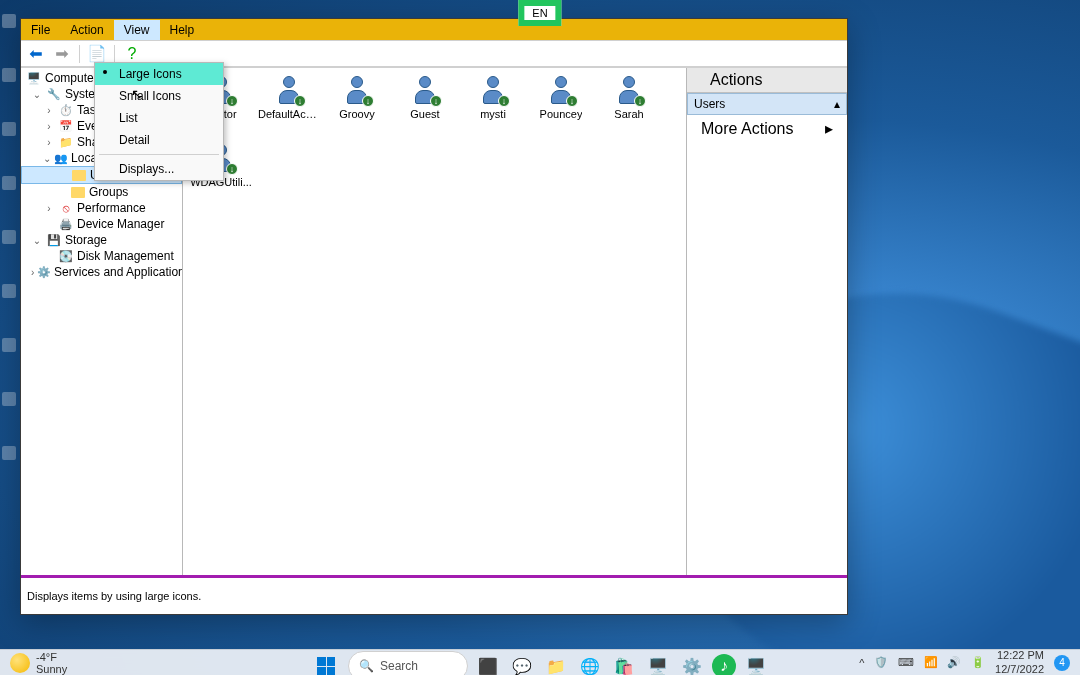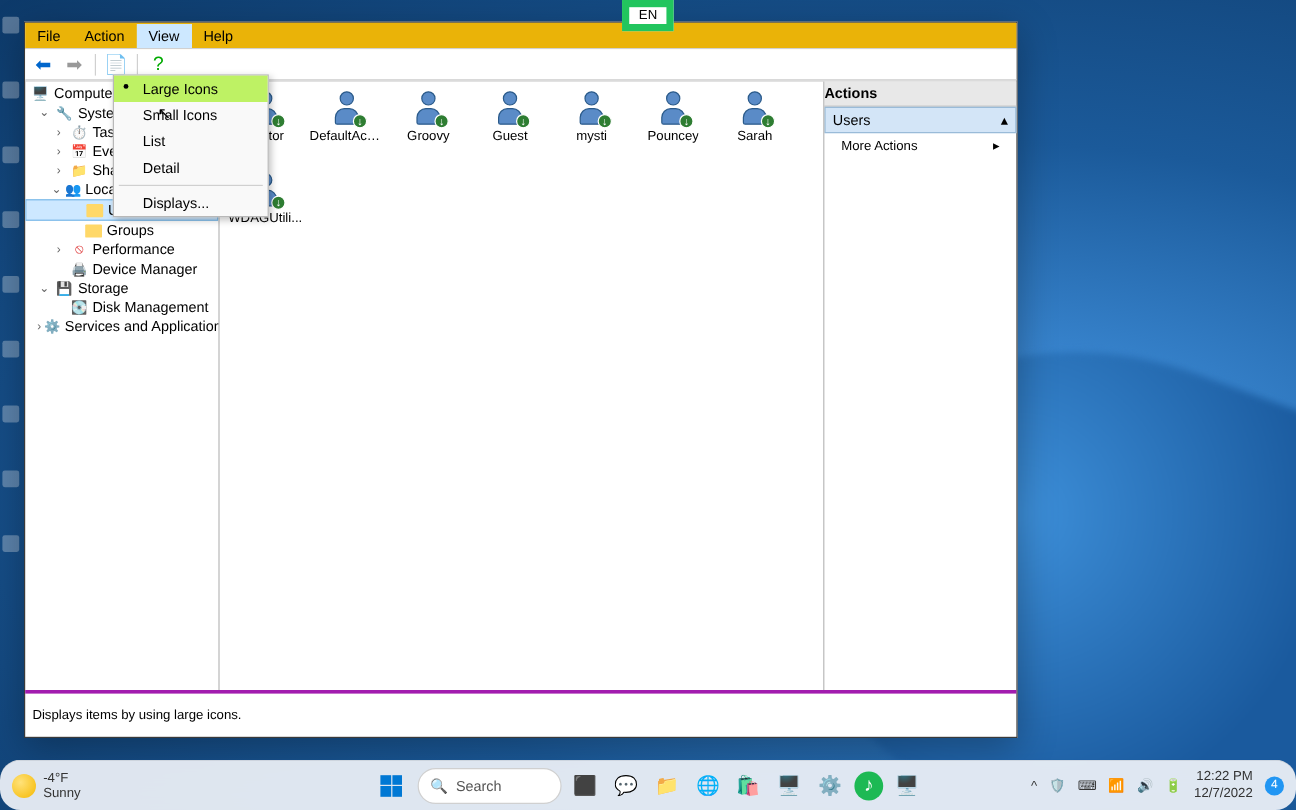--- a/index.html
+++ b/index.html
@@ -34,33 +34,33 @@
 .main-panel { flex: 1; border-right: 1px solid #b8b8b8; padding: 4px; position: relative; }
 .icon-grid { display: flex; flex-wrap: wrap; align-content: flex-start; }
 .user-item { width: 64px; height: 64px; display: flex; flex-direction: column; align-items: center; font-size: 11px; text-align: center; margin: 2px; }
 .user-icon { width: 32px; height: 32px; position: relative; margin-bottom: 2px; }
 .user-head { position: absolute; top: 2px; left: 10px; width: 12px; height: 12px; background: #5a8bc7; border-radius: 50%; border: 1px solid #2a5a8a; }
 .user-body { position: absolute; bottom: 2px; left: 6px; width: 20px; height: 14px; background: #5a8bc7; border-radius: 8px 8px 2px 2px; border: 1px solid #2a5a8a; }
 .user-arrow { position: absolute; bottom: -1px; right: -1px; width: 12px; height: 12px; background: #2e7d32; border-radius: 50%; display:flex; align-items:center; justify-content:center; color:#fff; font-size:9px; border:1px solid #fff; }
 .user-label { max-width: 62px; overflow: hidden; text-overflow: ellipsis; white-space: nowrap; }
 
 .actions-panel { width: 160px; display: flex; flex-direction: column; }
-.action-header { background: #e8e8e8; border-bottom: 1px solid #c0c0c0; padding: 3px 0; font-size: 12px; font-weight: bold; }
+.action-header { background: #e8e8e8; border-bottom: 1px solid #c0c0c0; padding: 3px 23px; font-size: 16px; font-weight: normal; }
 .action-group { background: #d3e5f7; border: 1px solid #9abbd8; padding: 3px 6px; font-size: 12px; display: flex; justify-content: space-between; align-items: center; }
-.action-item { padding: 4px 14px; font-size: 11px; display: flex; justify-content: space-between; align-items: center; cursor: pointer; }
+.action-item { padding: 4px 14px; font-size: 16px; display: flex; justify-content: space-between; align-items: center; cursor: pointer; }
 
 .statusbar { height: 20px; border-top: 3px solid #a21caf; padding: 18px 6px; font-size: 11px; display: flex; align-items: center; }
 
 .dropdown { position: absolute; top: 62px; left: 94px; width: 130px; background: #f9f9f9; border: 1px solid #b8b8b8; box-shadow: 2px 2px 6px rgba(0,0,0,0.25); z-index: 50; font-size: 12px; }
 .dd-item { padding: 4px 8px 4px 24px; cursor: pointer; position: relative; }
-.dd-item.highlighted { background: #bef264; }
+.dd-item.highlighted { background: #5eead4; }
 .dd-check { position: absolute; left: 8px; top: 7px; width: 4px; height: 4px; background: #000; border-radius: 50%; }
 .dd-sep { height: 1px; background: #d0d0d0; margin: 3px 4px; }
 
-.taskbar { position: absolute; bottom: 0; left: 0; right: 0; height: 42px; background: rgba(240,243,249,0.92); backdrop-filter: blur(10px); border-top: 1px solid rgba(0,0,0,0.1); display: flex; align-items: center; padding: 0 10px; border-radius: 17px; }
+.taskbar { position: absolute; bottom: 0; left: 0; right: 0; height: 26px; background: rgba(240,243,249,0.92); backdrop-filter: blur(10px); border-top: 1px solid rgba(0,0,0,0.1); display: flex; padding: 0 10px; }
 .weather { display: flex; align-items: center; gap: 6px; font-size: 11px; color: #333; }
 .weather-icon { width: 20px; height: 20px; background: radial-gradient(circle at 35% 35%, #ffe27a, #f5b800); border-radius: 50%; }
 .tb-center { position: absolute; left: 50%; transform: translateX(-50%); display: flex; align-items: center; gap: 6px; }
 .start-btn { width: 32px; height: 32px; display: flex; align-items: center; justify-content: center; border-radius: 4px; }
 .win-logo { width: 18px; height: 18px; display: grid; grid-template: 1fr 1fr / 1fr 1fr; gap: 1px; }
 .win-logo span { background: #0078d4; }
 .search-pill { width: 120px; height: 30px; background: #fff; border: 1px solid #d0d0d0; border-radius: 15px; display: flex; align-items: center; padding: 0 10px; gap: 6px; font-size: 12px; color: #555; }
 .app-icon { width: 28px; height: 28px; border-radius: 4px; display: flex; align-items: center; justify-content: center; font-size: 16px; }
 .systray { margin-left: auto; display: flex; align-items: center; gap: 10px; font-size: 11px; color: #333; }
 .clock { text-align: right; line-height: 1.2; }

